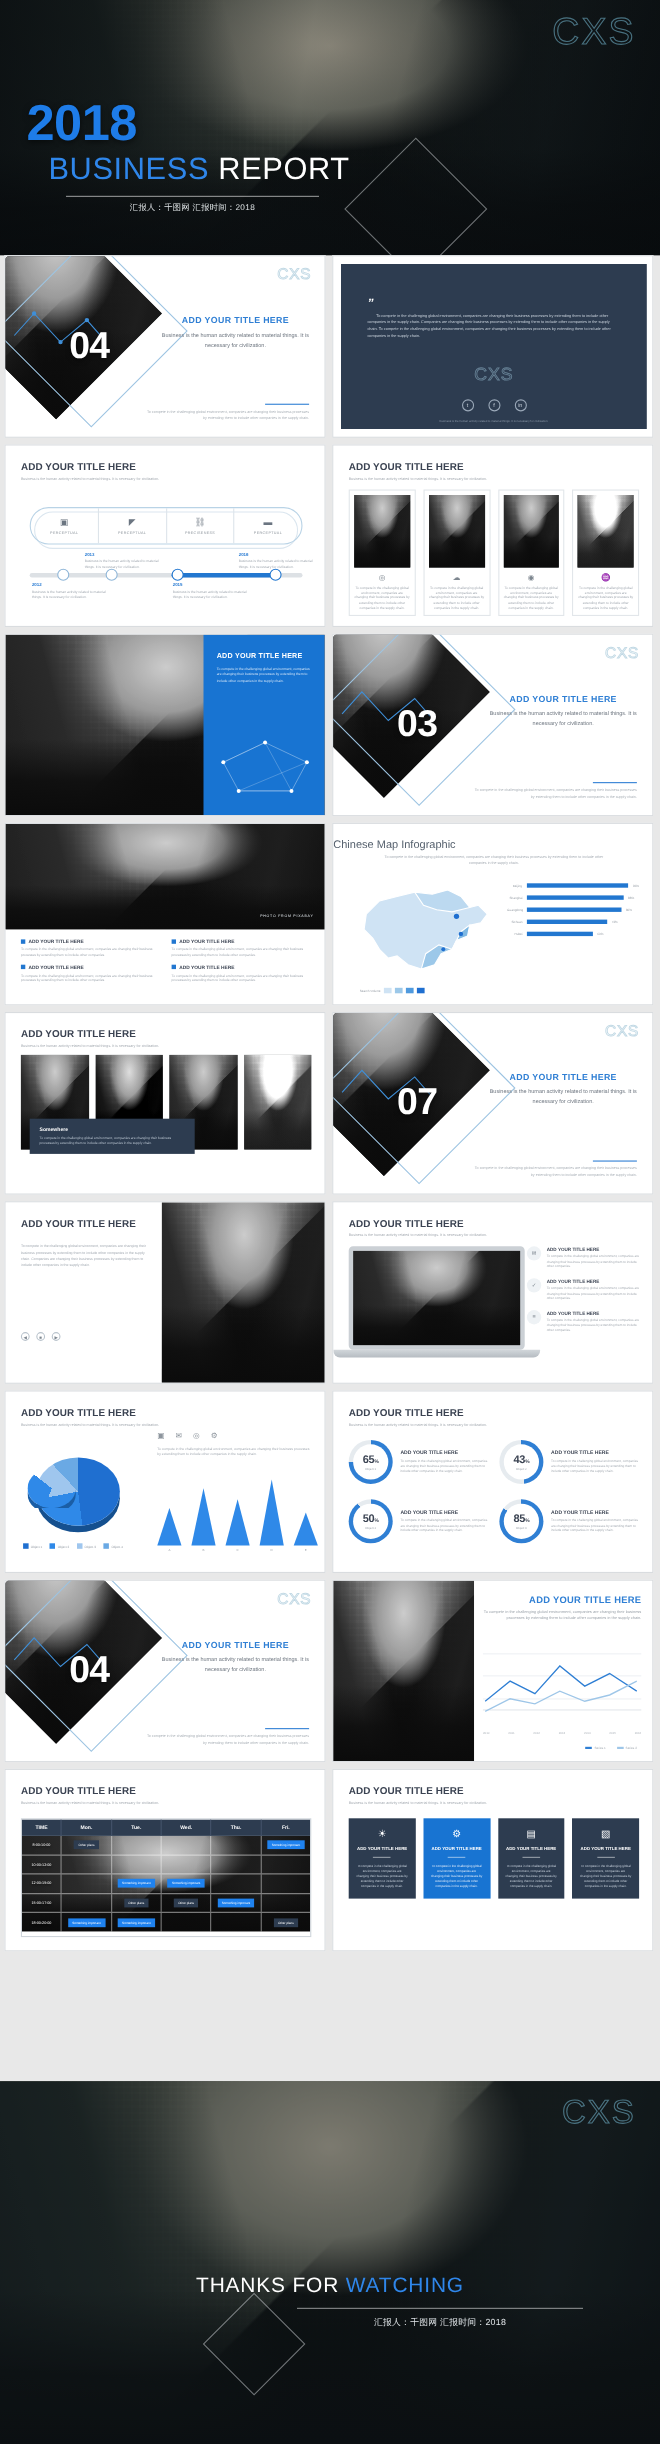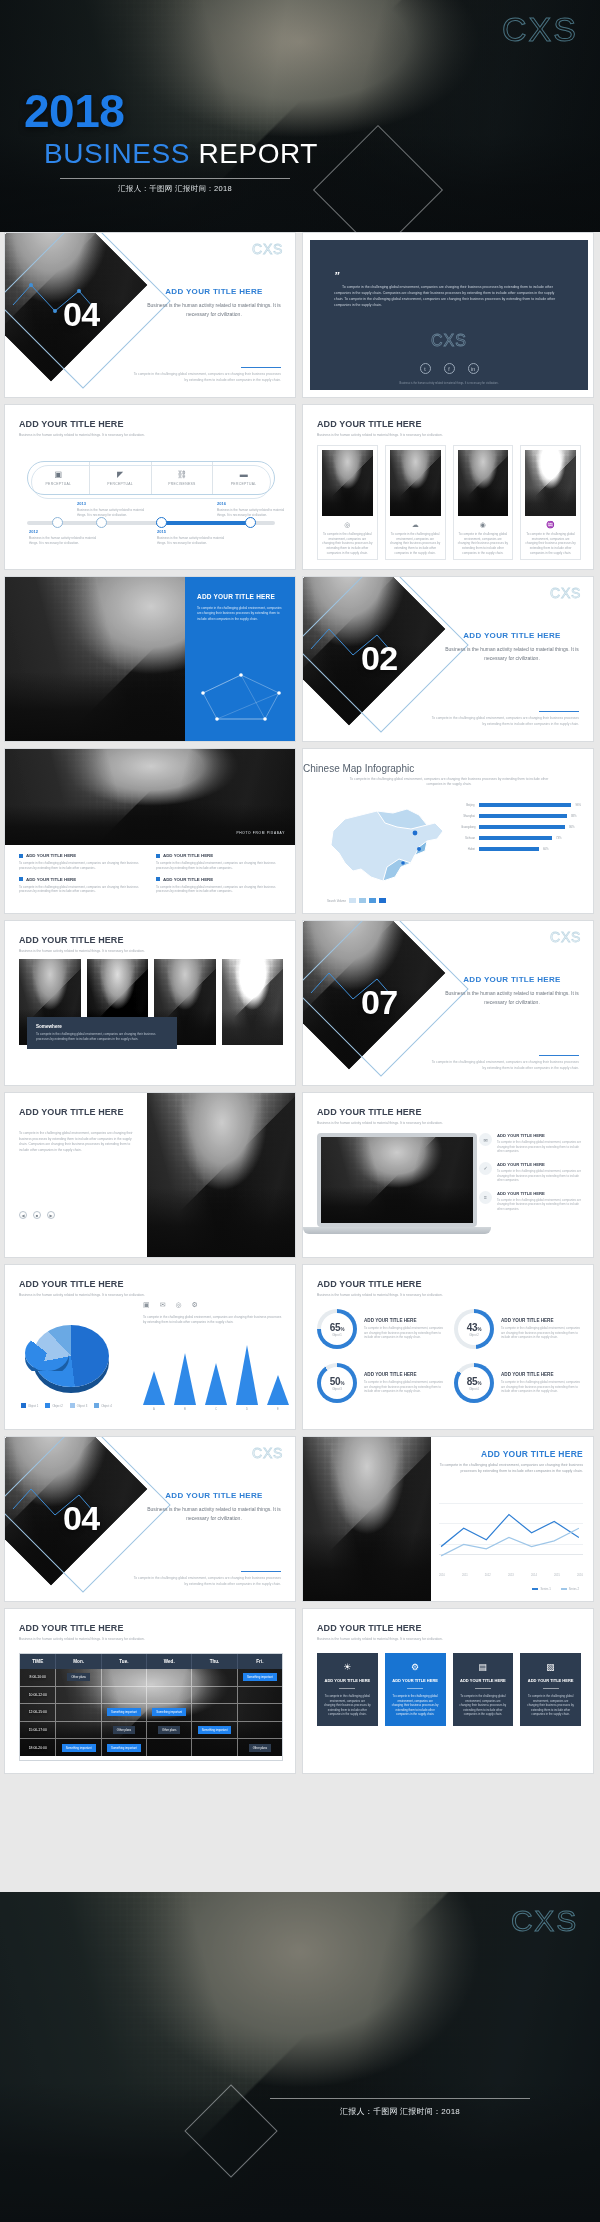--- a/index.html
+++ b/index.html
@@ -465,21 +465,21 @@
     <div class="slide">
         <div class="slide-inner sec">
       <div class="cxs-sm">CXS</div>
       <div class="dia-photo">
             <div class="inner city-photo gray"></div>
           </div>
       <div class="dia-outline"></div>
       <svg class="signal" viewBox="0 0 84 54">
         <polyline points="2,28 20,8 44,34 68,14 82,30" fill="none" stroke="#3f8fd8" stroke-width="1"></polyline>
       </svg>
-      <div class="num">02</div>
+      <div class="num">03</div>
       <div class="right">
         <div class="t">ADD YOUR TITLE HERE</div>
         <div class="d">Business is the human activity related to material things. It is necessary for civilization.</div>
       </div>
       <div class="foot">
         <div class="blue-bar bar"></div>
         <div class="d">To compete in the challenging global environment, companies are changing their business processes by extending them to include other companies in the supply chain.</div>
       </div>
     </div>
       </div>
@@ -1007,15 +1007,19 @@
 
 </div>
 
 <section id="closing">
   <div style="position:absolute;inset:0">
     <div class="city-photo"></div>
     <div class="photo-tint"></div>
   </div>
   <div class="cxs-logo">CXS</div>
   <div class="diamond"></div>
+  <div class="thanks">
+    <span class="w">THANKS FOR</span>
+    <span class="b">WATCHING</span>
+  </div>
   <div class="rule"></div>
   <div class="meta">汇报人：千图网   汇报时间：2018</div>
 </section>
 
 </body></html>

